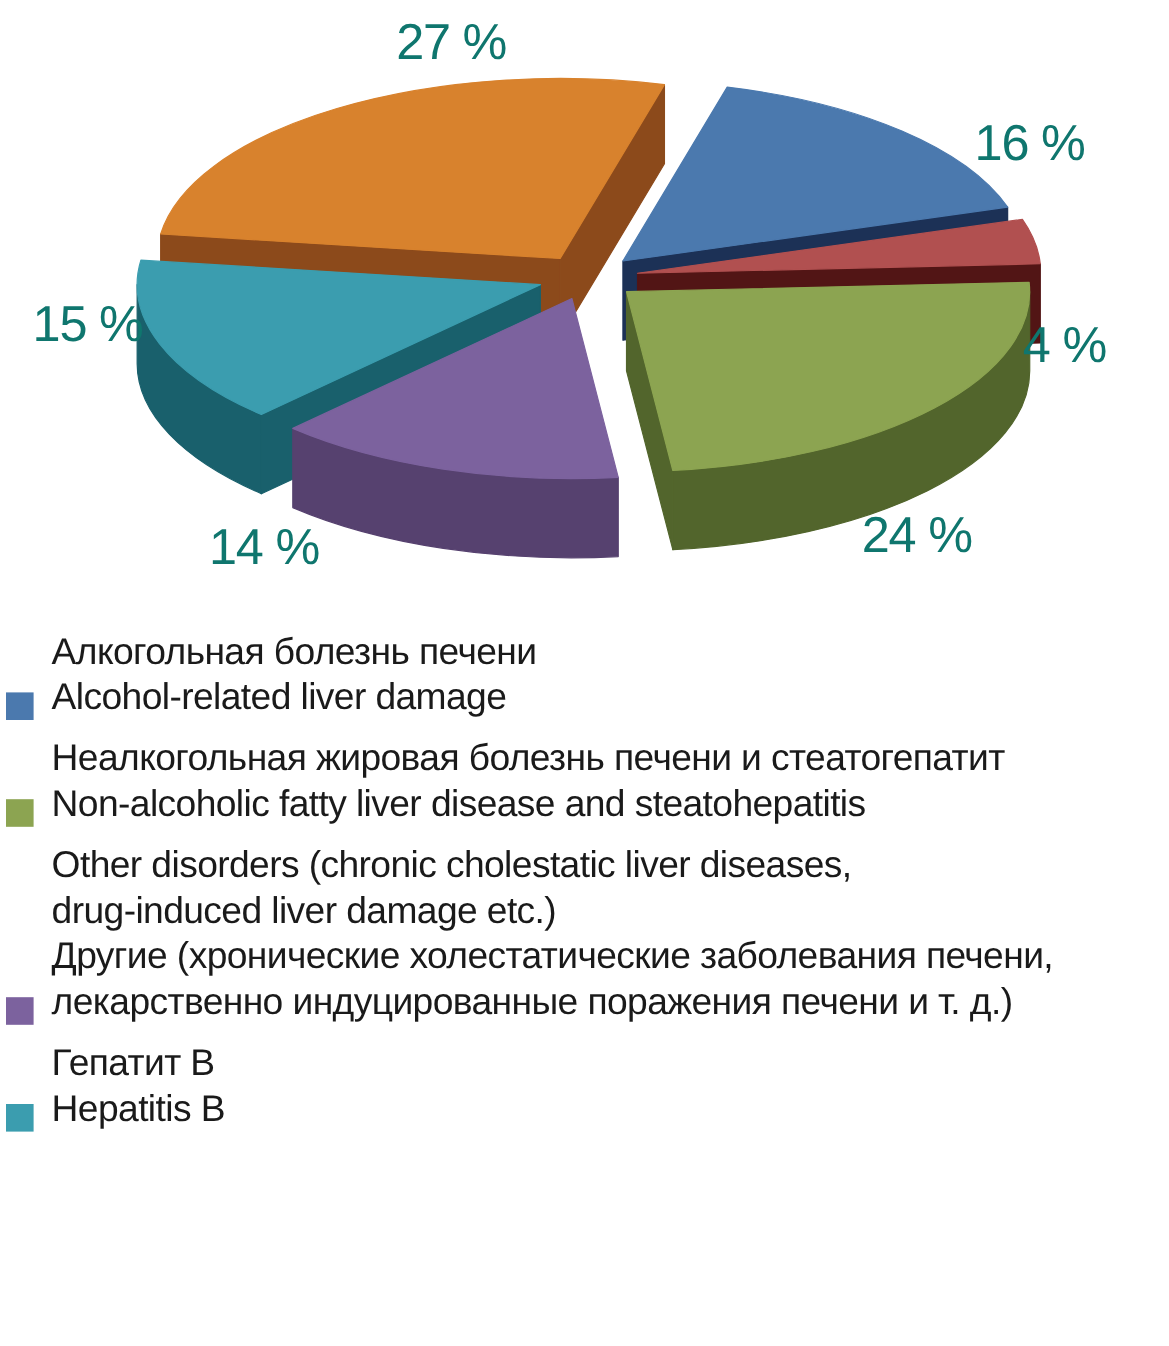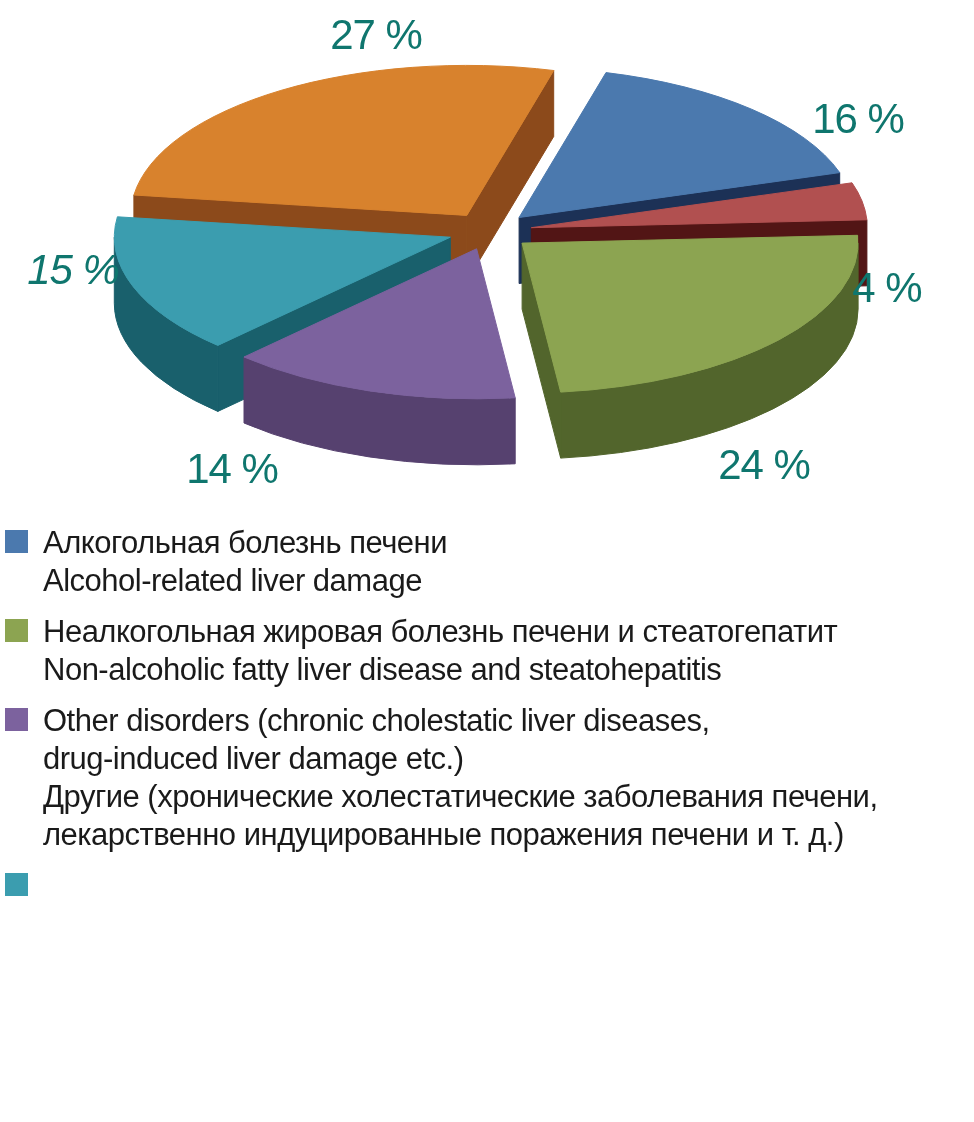--- a/index.html
+++ b/index.html
@@ -11,27 +11,27 @@
   .figure{position:relative;width:974px;height:1122px;}
   
   .chart{position:relative;width:974px;height:516px;}
   .chart svg{position:absolute;left:0;top:0;}
   .pct{
     position:absolute;transform:translate(-50%,-50%);
     font-size:42px;letter-spacing:-1px;color:#0f766e;white-space:nowrap;
   }
   .pct0{left:833px;top:119px;margin-left:25px;}
   .pct1{left:887px;top:288px;}
-  .pct2{left:764px;top:465px;}
-  .pct3{left:232px;top:456px;margin-top:13px;}
-  .pct4{left:73px;top:270px;font-style:italic;}
+  .pct2{left:764px;top:446px;}
+  .pct3{left:220px;top:456px;}
+  .pct4{left:73px;top:270px;}
   .pct5{left:376px;top:35px;}
   
   .legend{padding:8px 4px 0 4px;}
-  .legend-item{display:flex;align-items:flex-start;margin-bottom:13px;}
+  .legend-item{display:flex;align-items:flex-end;margin-bottom:13px;}
   .swatch{
     flex:0 0 auto;width:23px;height:23px;margin:6px 15px 0 1px;
   }
   .legend-text{font-size:31px;line-height:38px;letter-spacing:-0.5px;}
   .legend-line{white-space:pre-line;}
 </style>
 </head>
 <body>
 
 <div class="figure">
@@ -86,17 +86,21 @@
       <div class="legend-text">
         <div class="legend-line">Other disorders (chronic cholestatic liver diseases,
 drug-induced liver damage etc.)</div>
         <div class="legend-line">Другие (хронические холестатические заболевания печени,
 лекарственно индуцированные поражения печени и т. д.)</div>
       </div>
     </div>
 
     <div class="legend-item">
       <span class="swatch" style="background: rgb(59, 157, 175);"></span>
+      <div class="legend-text">
+        <div class="legend-line">Гепатит В</div>
+        <div class="legend-line">Hepatitis B</div>
+      </div>
     </div>
 
 
   </div>
 </div>
 
 </body></html>

